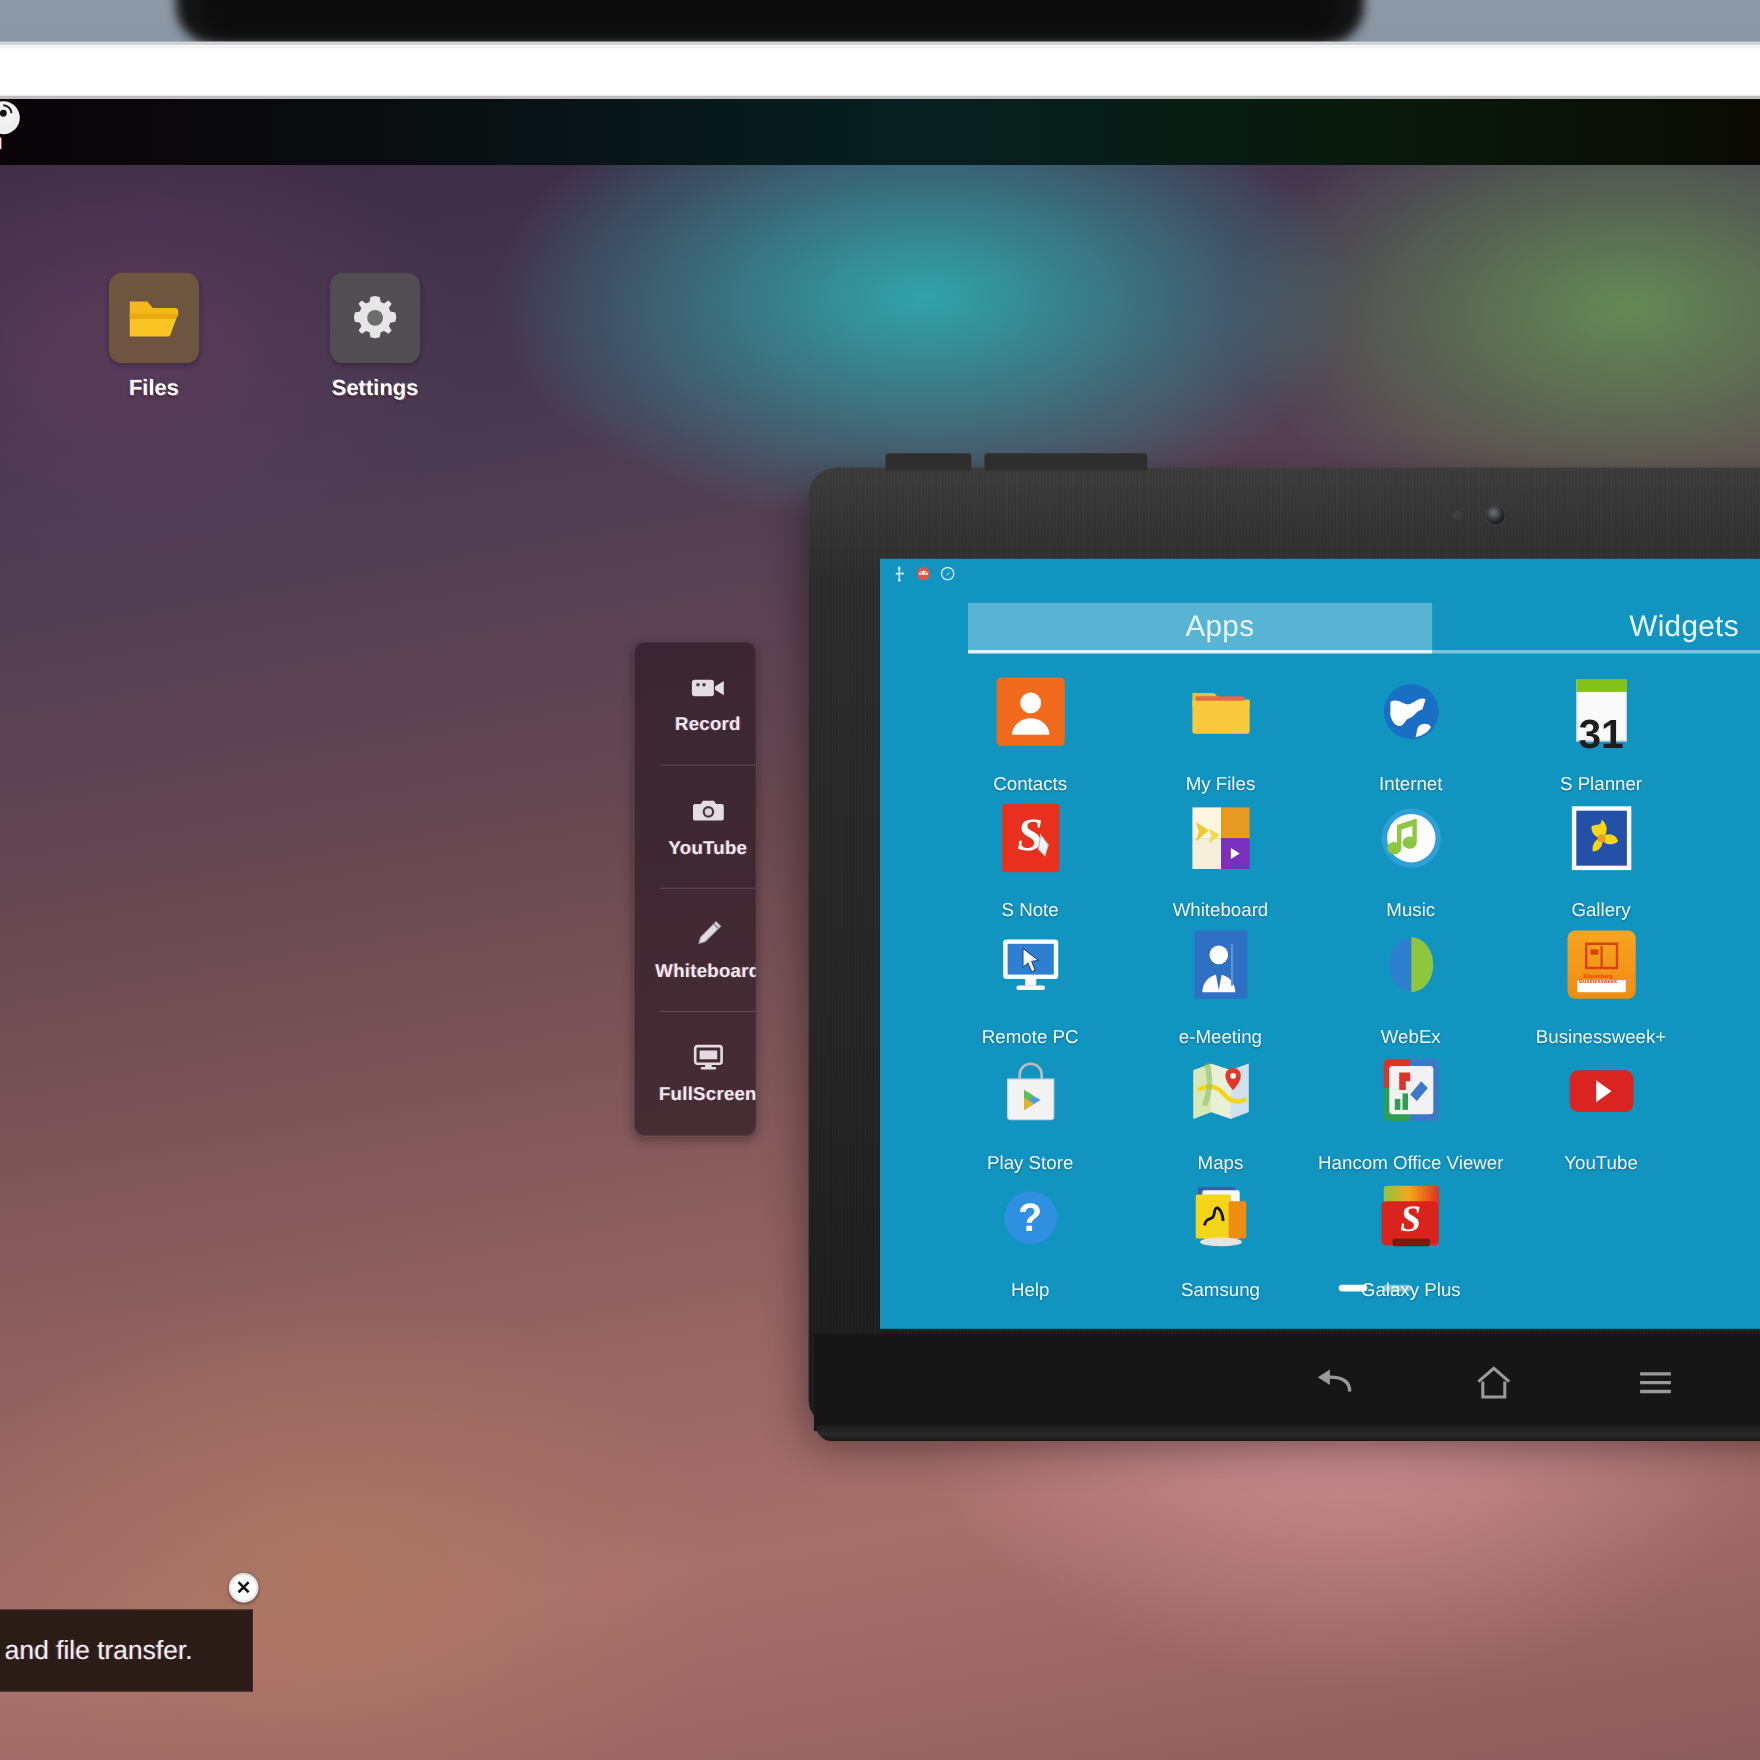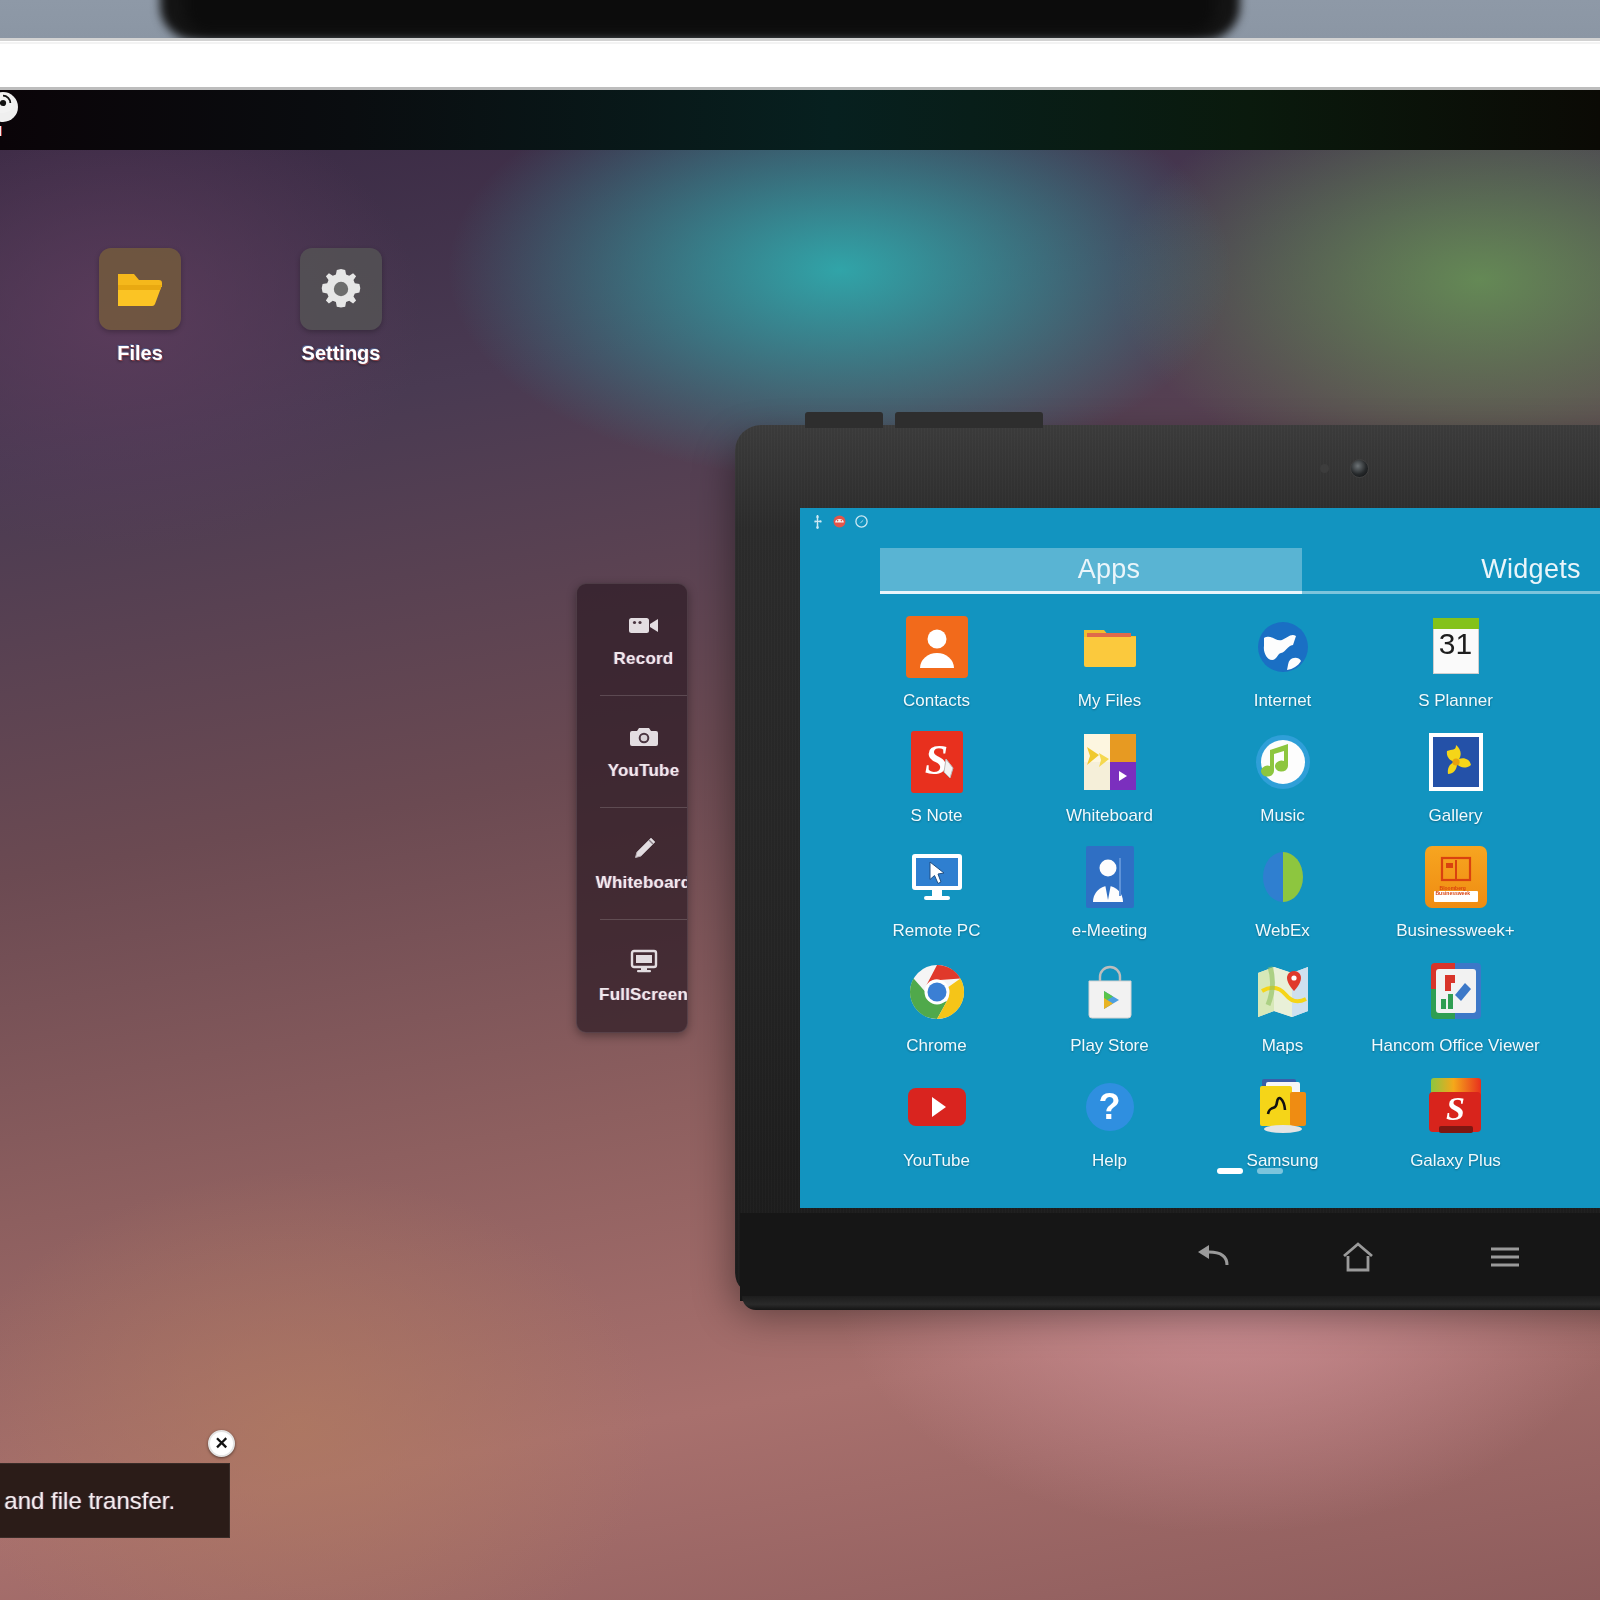--- a/index.html
+++ b/index.html
@@ -167,21 +167,21 @@
   }
   .tab.active { background: rgba(255,255,255,.30); border-bottom: 3px solid #e8f5fb; }
 
   .grid {
     position: absolute; left: 50px; top: 100px; width: 860px;
     display: grid; grid-template-columns: repeat(4, 173px); row-gap: 0px;
   }
   .app { width: 173px; height: 115px; text-align: center; }
   .app .ai { width: 62px; height: 62px; margin: 8px auto 0; position: relative; }
   .app .an {
-    margin-top: 13px; font-size: 17px; color: #f0fafe; line-height: 20px;
+    margin-top: 25px; font-size: 17px; color: #f0fafe; line-height: 20px;
     text-shadow: 0 1px 2px rgba(0,0,0,.3);
   }
   .pager { position: absolute; left: 0; right: 0; top: 660px; display:flex; justify-content:center; gap: 14px; }
   .pager .pd { width: 26px; height: 6px; border-radius: 3px; background: rgba(255,255,255,.45); }
   .pager .pd.on { background: #ffffff; }
 
   .navbar {
     position: absolute; left: 740px; top: 1213px; width: 960px; height: 88px;
     background: #161616; display: flex; align-items: center;
   }
@@ -382,21 +382,21 @@
               <path d="M38 44 c3-3 9-3 11 1 c-3 5-8 8-14 9 c1-4 1-8 3-10 Z" fill="#fdfdfd"></path>
             </svg>
         </div>
         <div class="an">Internet</div>
       </div>
 
       <div class="app">
         <div class="ai">
           <div style="position:absolute;left:8px;top:2px;width:46px;height:56px;background:#fafafa;border:1px solid #cfcfcf;"></div>
           <div style="position:absolute;left:8px;top:2px;width:46px;height:11px;background:#84c21a;"></div>
-          <div style="position:absolute;left:8px;top:6px;width:46px;height:43px;display:flex;align-items:center;justify-content:center;font-size:30px;font-weight:normal;color:#1d1d1d;font-family:'Liberation Sans',sans-serif;">31</div>
+          <div style="position:absolute;left:8px;top:30px;width:46px;height:43px;display:flex;align-items:center;justify-content:center;font-size:37px;font-weight:bold;color:#1d1d1d;font-family:'Liberation Sans',sans-serif;">31</div>
         </div>
         <div class="an">S Planner</div>
       </div>
 
       <div class="app">
         <div class="ai">
           <div class="sq" style="background:#e8301e;border-radius:3px;left:5px;right:5px;"></div>
           <div style="position:absolute;left:0;right:0;top:4px;text-align:center;font-size:42px;font-style:italic;font-weight:bold;color:#fff;font-family:'Liberation Serif',serif;line-height:50px;">S</div>
           <svg style="position:absolute;left:0;top:0" width="62" height="62" viewBox="0 0 62 62">
               <path d="M40 28 l7 9 -3 10 -6-6 Z" fill="#f3f3f3" stroke="#bdbdbd" stroke-width="1"></path>
@@ -486,33 +486,20 @@
               <rect x="17" y="12" width="28" height="22" fill="none" stroke="#d9420f" stroke-width="2.2"></rect>
               <path d="M31 14 v19" stroke="#d9420f" stroke-width="2"></path>
               <rect x="21" y="17" width="7" height="5" fill="#d9420f"></rect>
             </svg>
           <div style="position:absolute;left:9px;bottom:6px;right:9px;height:11px;background:#fff;border-radius:1px;"></div>
           <div style="position:absolute;left:11px;bottom:12px;font-size:5px;color:#d9420f;font-weight:bold;line-height:5px;">Bloomberg<br>Businessweek</div>
         </div>
         <div class="an">Businessweek+</div>
       </div>
 
-      <div class="app">
-        <div class="ai">
-          <svg width="62" height="62" viewBox="0 0 62 62">
-            <circle cx="31" cy="31" r="27" fill="#f5f5f5"></circle>
-            <path d="M31 4 a27 27 0 0 1 23.4 13.5 L34 19 a13 13 0 0 0 -13.6 5.3 Z" fill="#e0392b"></path>
-            <path d="M7.6 17.5 A27 27 0 0 0 31 58 l10-18 a13 13 0 0 1 -18-5 Z" fill="#50a94b"></path>
-            <path d="M54.4 17.5 A27 27 0 0 1 31 58 l10-18 a13 13 0 0 0 0-13 Z" fill="#f5c518"></path>
-            <circle cx="31" cy="31" r="12.5" fill="#fff"></circle>
-            <circle cx="31" cy="31" r="9.5" fill="#3b7fd4"></circle>
-          </svg>
-        </div>
-        <div class="an">Chrome</div>
-      </div>
 
       <div class="app">
         <div class="ai">
           <svg width="62" height="62" viewBox="0 0 62 62">
               <path d="M10 20 h42 v34 a3 3 0 0 1 -3 3 H13 a3 3 0 0 1 -3-3 Z" fill="#f2f2f2" stroke="#d3d3d3" stroke-width="1"></path>
               <path d="M21 20 v-4 a10 10 0 0 1 20 0 v4" fill="none" stroke="#bdbdbd" stroke-width="2.4"></path>
               <path d="M25 30 l15 9 -15 9 Z" fill="#4c9fe0"></path>
               <path d="M25 30 l9 5.5 -9 5.5 Z" fill="#58c44c"></path>
               <path d="M25 48 l9-5.5 -9-5.5 Z" fill="#e8b424"></path>
             </svg>

